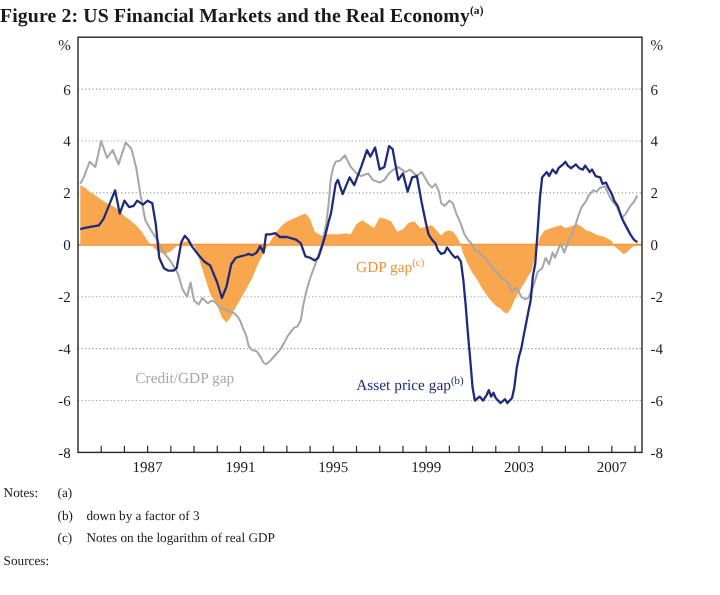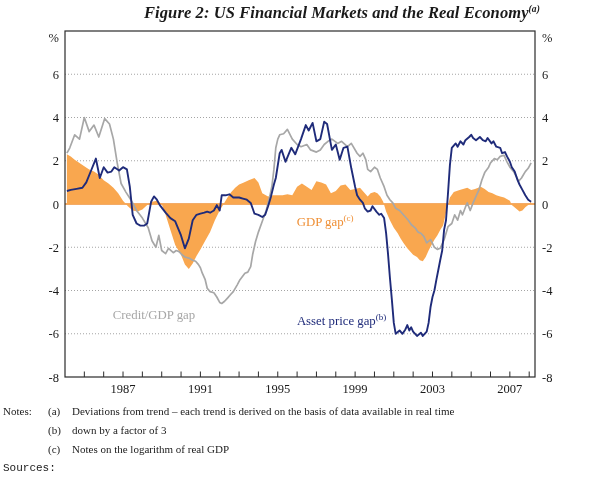--- a/index.html
+++ b/index.html
@@ -1,28 +1,28 @@
 <!DOCTYPE html>
 <html><head>
 <meta charset="utf-8">
 <style>
   html,body{margin:0;padding:0;background:#ffffff;}
   body{width:600px;height:496px;position:relative;overflow:hidden;
        font-family:"Liberation Serif","DejaVu Serif",serif;color:#1a1a1a;}
-  .title{position:absolute;top:3px;left:0;width:540px;text-align:right;
-         font-size:16.5px;font-weight:bold;letter-spacing:0.1px;font-style:italic;}
+  .title{position:absolute;top:3px;left:0;width:540px;text-align:left;
+         font-size:16.5px;font-weight:bold;letter-spacing:0.1px;}
   .title sup{font-size:9.5px;font-weight:bold;}
   #chart-svg{position:absolute;top:0;left:0;}
   .notes{position:absolute;top:402px;left:3px;right:2px;font-size:11px;line-height:19px;}
   .note-row{display:flex;align-items:flex-start;}
   .note-label{width:45px;flex:0 0 45px;}
   .note-marker{width:24px;flex:0 0 24px;}
   .note-text{flex:1;}
   .sources-row{display:flex;}
-  .sources-label{width:62px;flex:0 0 62px;font-family:Liberation Mono, monospace;}
+  .sources-label{width:62px;flex:0 0 62px;}
 </style>
 </head>
 <body>
 
 <div class="title"><span>Figure 2: US Financial Markets and the Real Economy</span><sup>(a)</sup></div>
 
 <svg id="chart-svg" width="600" height="400">
     <line x1="65" x2="535" y1="333.75" y2="333.75" stroke="#9a9a9a" stroke-width="0.9" stroke-dasharray="1 2"></line>
     <line x1="65" x2="535" y1="290.5" y2="290.5" stroke="#9a9a9a" stroke-width="0.9" stroke-dasharray="1 2"></line>
     <line x1="65" x2="535" y1="247.25" y2="247.25" stroke="#9a9a9a" stroke-width="0.9" stroke-dasharray="1 2"></line>
@@ -84,23 +84,20 @@
     <text x="542" y="42" text-anchor="start" font-size="12.5" fill="#1a1a1a">%</text>
     <text x="325.144032921812" y="226.38125" text-anchor="middle" font-size="12.8" fill="#ef8f35"><tspan>GDP gap</tspan><tspan dy="-5" font-size="9">(c)</tspan></text>
     <text x="153.97119341563626" y="319.36875000000003" text-anchor="middle" font-size="12.8" fill="#a7a7a7"><tspan>Credit/GDP gap</tspan></text>
     <text x="341.58436213991735" y="324.77500000000003" text-anchor="middle" font-size="12.8" fill="#1f2b7a"><tspan>Asset price gap</tspan><tspan dy="-5" font-size="9">(b)</tspan></text>
   </svg>
 
 <div class="notes">
     <div class="note-row">
       <div class="note-label">Notes:</div>
       <div class="note-marker">(a)</div>
-      <div class="note-text">
-        <div>Deviations from trend – each trend is derived on the basis of data available in real time</div>
-      </div>
     </div>
     <div class="note-row">
       <div class="note-label"></div>
       <div class="note-marker">(b)</div>
       <div class="note-text">
         <div>down by a factor of 3</div>
       </div>
     </div>
     <div class="note-row">
       <div class="note-label"></div>

